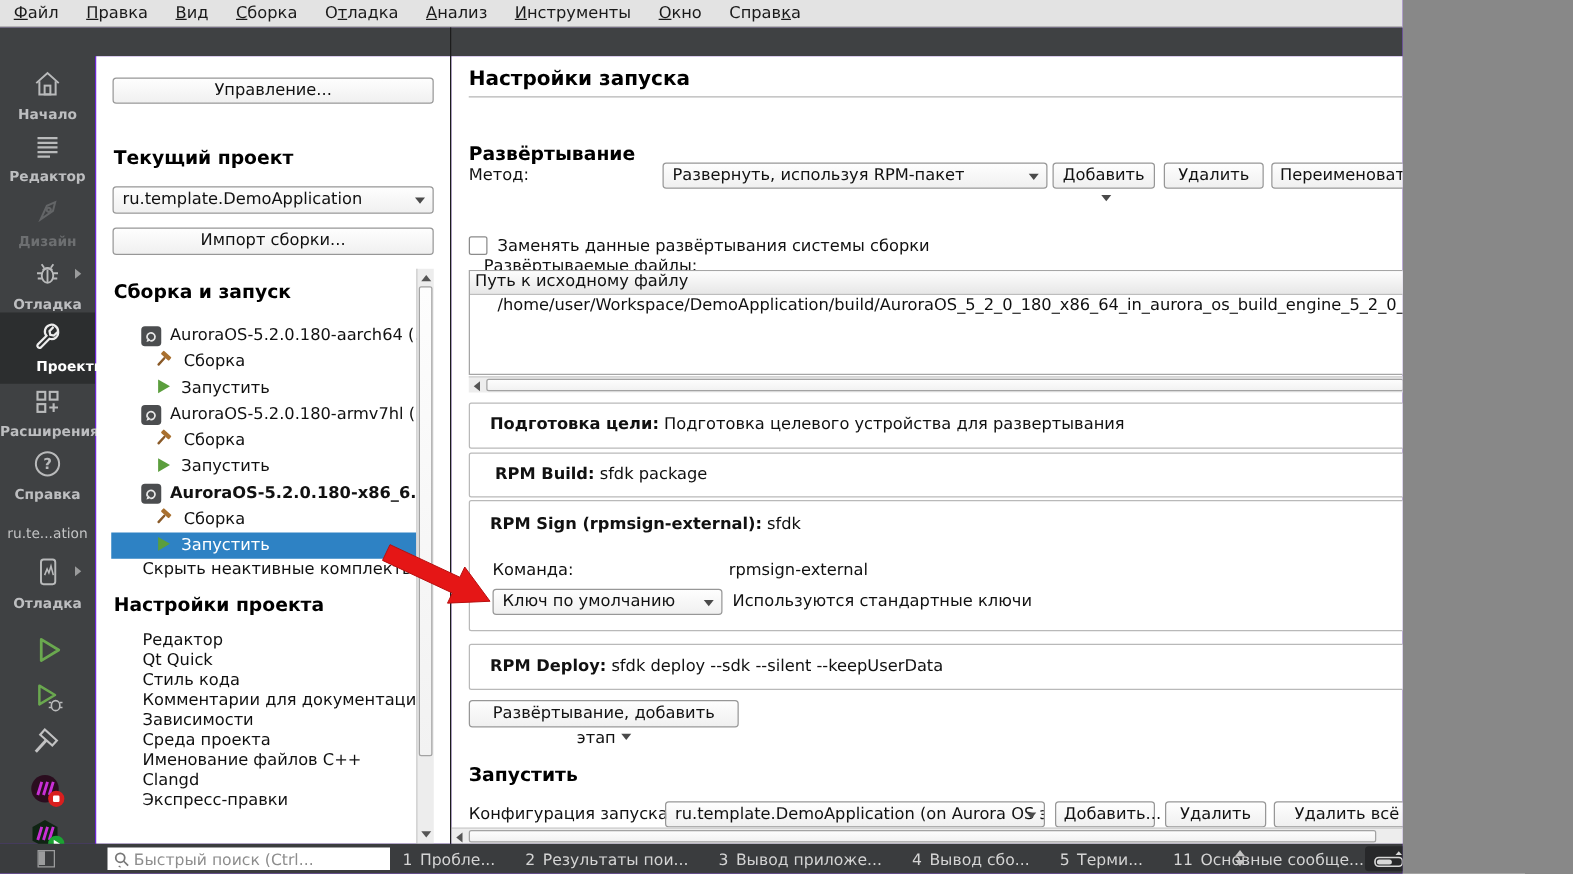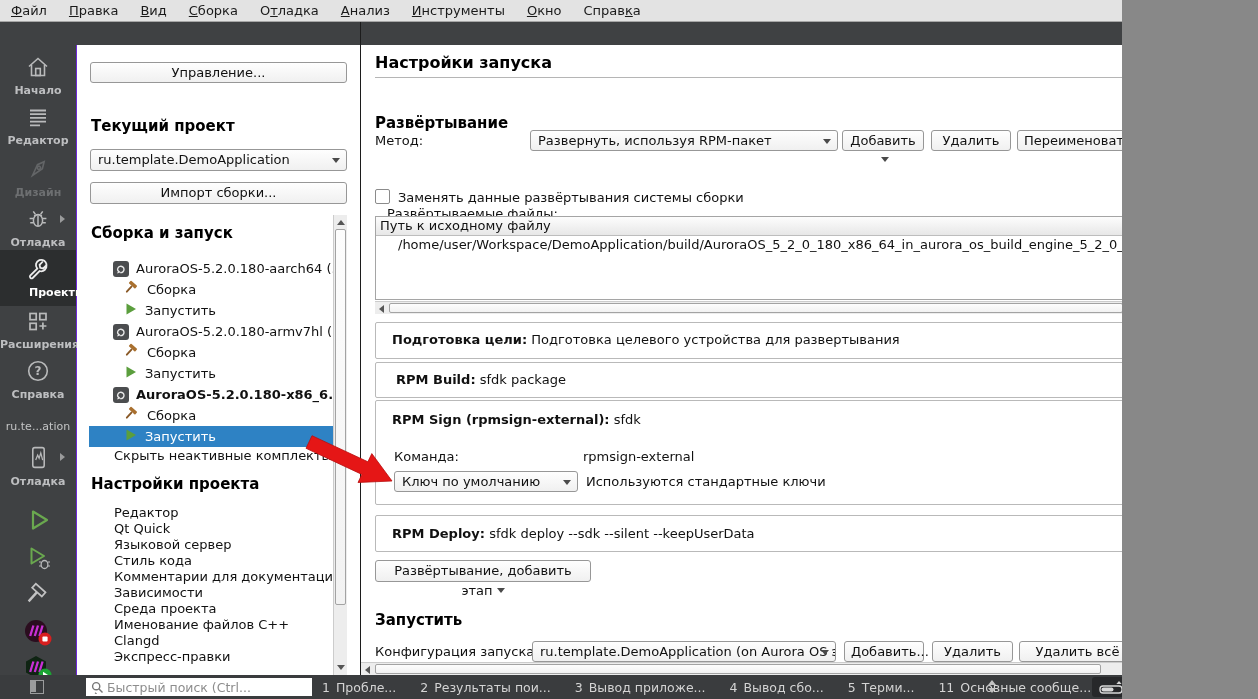--- a/index.html
+++ b/index.html
@@ -317,21 +317,20 @@
       <span class="tree-label">Запустить</span>
     </div>
 
     <div class="abs" style="left:37px; top:403px; font-size:13px;">Скрыть неактивные комплекты</div>
 
     <div class="abs h2" style="left:14px; top:430px;">Настройки проекта</div>
 
     <div class="abs" style="left:37px; top:460px;">
       <div class="settings-item">Редактор</div>
       <div class="settings-item">Qt Quick</div>
-      <div class="settings-item">Языковой сервер</div>
       <div class="settings-item">Стиль кода</div>
       <div class="settings-item">Комментарии для документации</div>
       <div class="settings-item">Зависимости</div>
       <div class="settings-item">Среда проекта</div>
       <div class="settings-item">Именование файлов C++</div>
       <div class="settings-item">Clangd</div>
       <div class="settings-item">Экспресс-правки</div>
     </div>
 
     <div class="sbv" style="left:256px; top:170px; width:14px; height:460px;">

